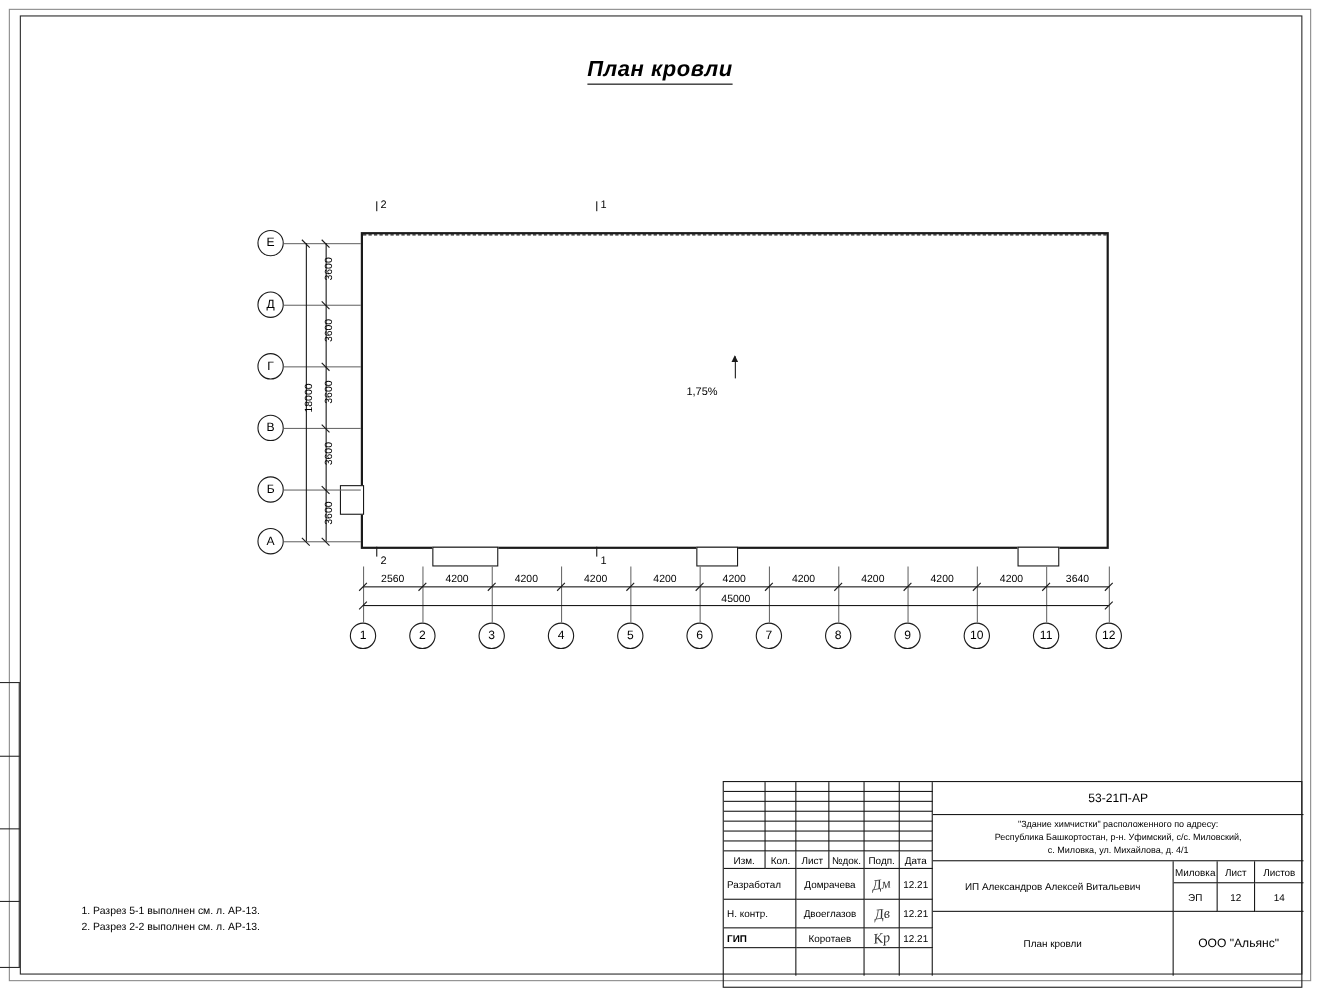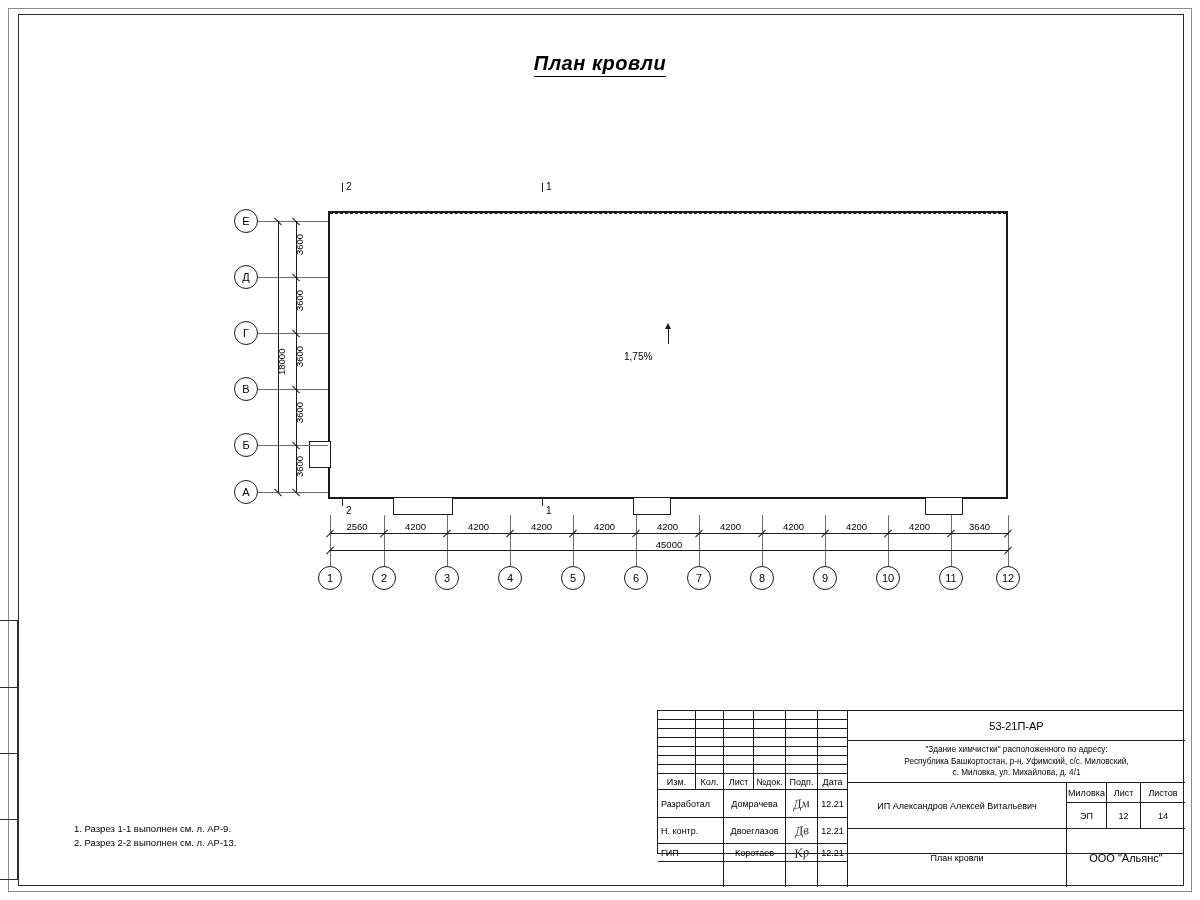--- a/index.html
+++ b/index.html
@@ -175,21 +175,21 @@
     position: absolute;
     left: 74px; top: 822px;
     font-size: 9.5px;
     line-height: 1.5;
   }
 
   
   .stamp {
     position: absolute;
     left: 657px; top: 710px;
-    width: 527px; height: 144px;
+    width: 527px; height: 188px;
     border: 1px solid #1a1a1a;
     box-sizing: border-box;
     font-size: 9px;
   }
   .stamp div.cell {
     position: absolute;
     box-sizing: border-box;
     border-color: #1a1a1a;
     overflow: hidden;
   }
@@ -336,21 +336,21 @@
     </div>
     <div class="sec-mark" style="left:346px; top:505px;">
       <span class="tick" style="top:-8px;"></span><span>2</span>
     </div>
     <div class="sec-mark" style="left:546px; top:505px;">
       <span class="tick" style="top:-8px;"></span><span>1</span>
     </div>
   </div>
 
   <div class="notes">
-    <div>1. Разрез 1-1 выполнен см. л. АР-9.</div>
+    <div>1. Разрез 5-1 выполнен см. л. АР-13.</div>
     <div>2. Разрез 2-2 выполнен см. л. АР-13.</div>
   </div>
 
   <div class="stamp">
 
     <div class="cell b-b vc" style="left:190px; top:0; width:337px; height:30px;">
       <span class="big">53-21П-АР</span>
     </div>
 
     <div class="cell b-b" style="left:190px; top:30px; width:337px; height:42px; display:flex; align-items:center; justify-content:center;">
@@ -413,21 +413,21 @@
     <div class="cell b-b b-r vc" style="left:66px; top:107px; width:62px; height:26px;align-items:center;">
       <span>Двоеглазов</span>
     </div>
     <div class="cell b-b b-r vc" style="left:128px; top:107px; width:32px; height:26px;">
       <span class="sig">Дв</span>
     </div>
     <div class="cell b-b b-r vc" style="left:160px; top:107px; width:30px; height:26px;">
       <span>12.21</span>
     </div>
 
-    <div class="cell b-b b-r vl" style="left:0; top:133px; width:66px; height:18px;">
+    <div class="cell b-b b-r vl" style="left:0; top:133px; width:66px; height:18px;font-weight:bold;">
       <span>ГИП</span>
     </div>
     <div class="cell b-b b-r vc" style="left:66px; top:133px; width:62px; height:18px;">
       <span>Коротаев</span>
     </div>
     <div class="cell b-b b-r vc" style="left:128px; top:133px; width:32px; height:18px;">
       <span class="sig">Кр</span>
     </div>
     <div class="cell b-b b-r vc" style="left:160px; top:133px; width:30px; height:18px;">
       <span>12.21</span>

